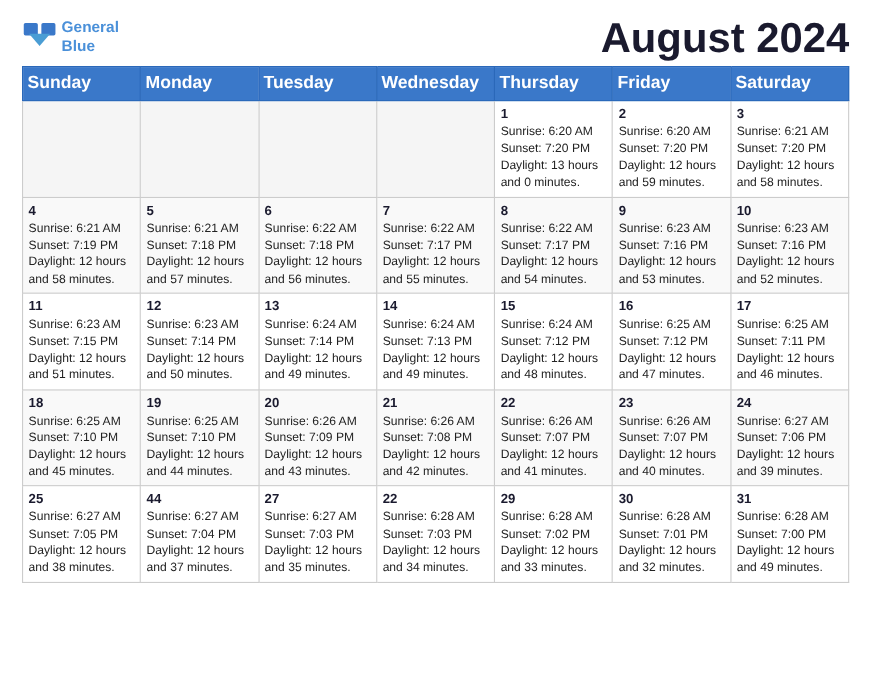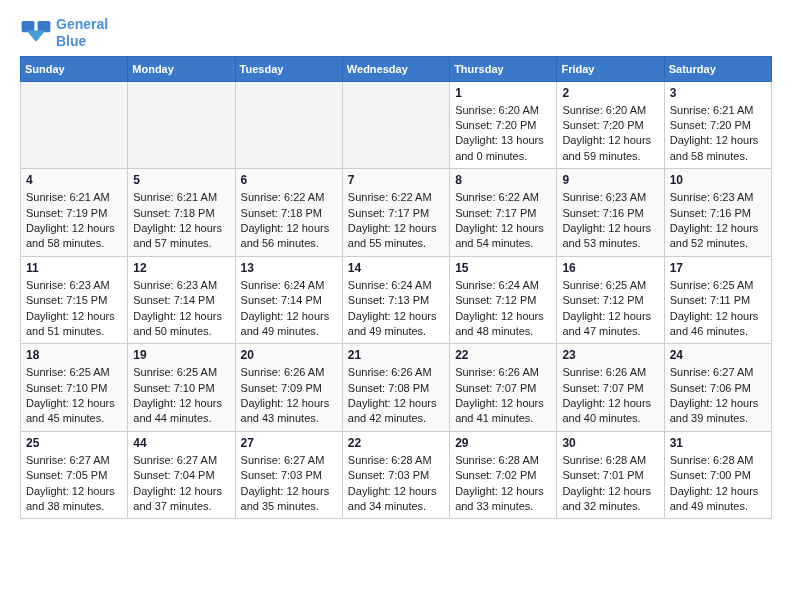--- a/index.html
+++ b/index.html
@@ -51,21 +51,21 @@
     .calendar {
       width: 100%;
       border-collapse: collapse;
       font-size: 11px;
     }
     .calendar th {
       background: #3a78c9;
       color: #fff;
       padding: 6px 4px;
       text-align: left;
-      font-size: 11px;
+      font-size: 16px;
       font-weight: bold;
       border: 1px solid #2a68b9;
     }
     .calendar td {
       border: 1px solid #ccc;
       vertical-align: top;
       padding: 4px 5px;
       min-height: 80px;
       width: calc(100% / 7);
       background: #fff;
@@ -97,20 +97,21 @@
       <rect x="2" y="2" width="16" height="14" rx="2" fill="#3a78c9"></rect>
       <rect x="22" y="2" width="16" height="14" rx="2" fill="#3a78c9"></rect>
       <polygon points="20,28 8,14 32,14" fill="#4a9dd4"></polygon>
     </svg>
     <div class="logo-text">
       <div><span>General</span></div>
       <div><span style="color:#4a90d9">Blue</span></div>
     </div>
   </div>
   <div class="title-area">
+    <div class="month-title">August 2024</div>
   </div>
 </div>
 
 <table class="calendar">
   <thead>
     <tr>
     <th>Sunday</th>
         <th>Monday</th>
         <th>Tuesday</th>
         <th>Wednesday</th>

